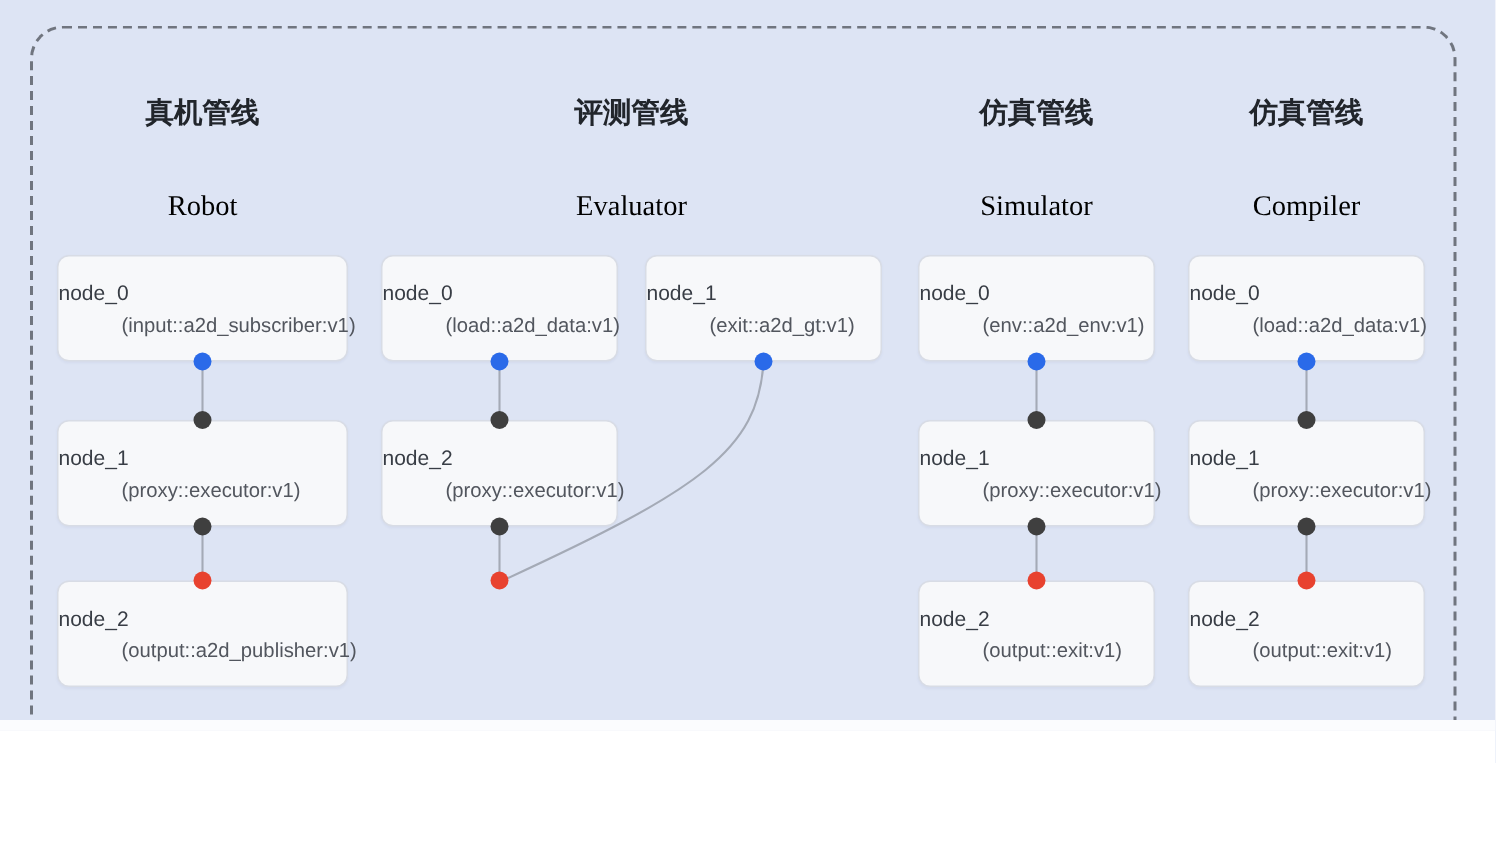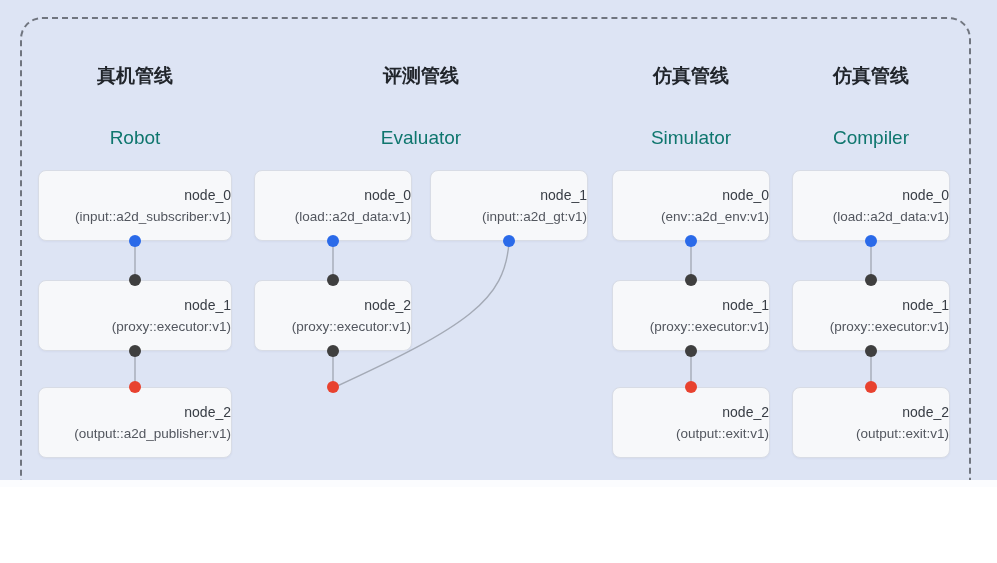--- a/index.html
+++ b/index.html
@@ -17,29 +17,30 @@
     border-radius:22px;
   }
   .wires{position:absolute;left:0;top:0;z-index:1;}
   .col-title-zh{
     position:absolute;top:64px;height:24px;line-height:24px;
     text-align:center;font-size:19px;font-weight:bold;color:#21252b;
     z-index:2;
   }
   .col-title-en{
     position:absolute;top:125px;height:26px;line-height:26px;
-    text-align:center;font-size:19px;color:#0f766e;
+    text-align:center;font-size:19px;color:#000000;
     z-index:2;
+    font-family:Liberation Serif, serif;
   }
   .node{
     position:absolute;height:71px;box-sizing:border-box;
     background:#f7f8fa;
     border:1px solid #d8dce5;
     border-radius:8px;
-    display:flex;flex-direction:column;align-items:flex-end;justify-content:center;
+    display:flex;flex-direction:column;align-items:flex-start;justify-content:center;
     z-index:2;
     box-shadow:0 1px 2px rgba(40,60,110,0.05);
   }
   .node-name{font-size:14px;color:#383d45;line-height:19px;}
   .node-type{font-size:13.5px;color:#52565e;line-height:19px;margin-top:2px;margin-left:42px;}
   .dot{
     position:absolute;width:12px;height:12px;border-radius:50%;z-index:3;
   }
   .dot-blue{background:#2a6ae9;}
   .dot-dark{background:#3f3f3f;}
@@ -92,21 +93,21 @@
 
   <div class="col-title-zh" style="left:321px;width:200px">评测管线</div>
   <div class="col-title-en" style="left:321px;width:200px">Evaluator</div>
 
   <div class="node" style="left:254px;top:170px;width:158px">
     <div class="node-name">node_0</div>
     <div class="node-type">(load::a2d_data:v1)</div>
   </div>
   <div class="node" style="left:430px;top:170px;width:158px">
     <div class="node-name">node_1</div>
-    <div class="node-type">(input::a2d_gt:v1)</div>
+    <div class="node-type">(exit::a2d_gt:v1)</div>
   </div>
   <div class="node" style="left:254px;top:280px;width:158px">
     <div class="node-name">node_2</div>
     <div class="node-type">(proxy::executor:v1)</div>
   </div>
 
   <div class="dot dot-blue" style="left:327px;top:235px"></div>
   <div class="dot dot-blue" style="left:503px;top:235px"></div>
   <div class="dot dot-dark" style="left:327px;top:274px"></div>
   <div class="dot dot-dark" style="left:327px;top:345px"></div>

